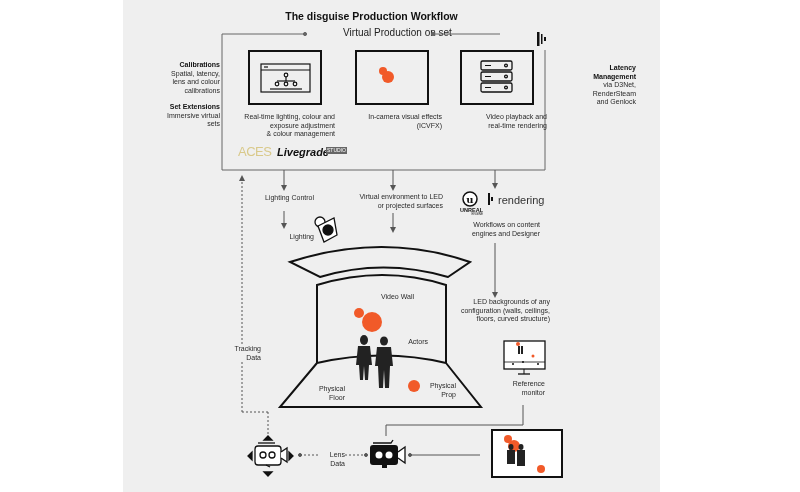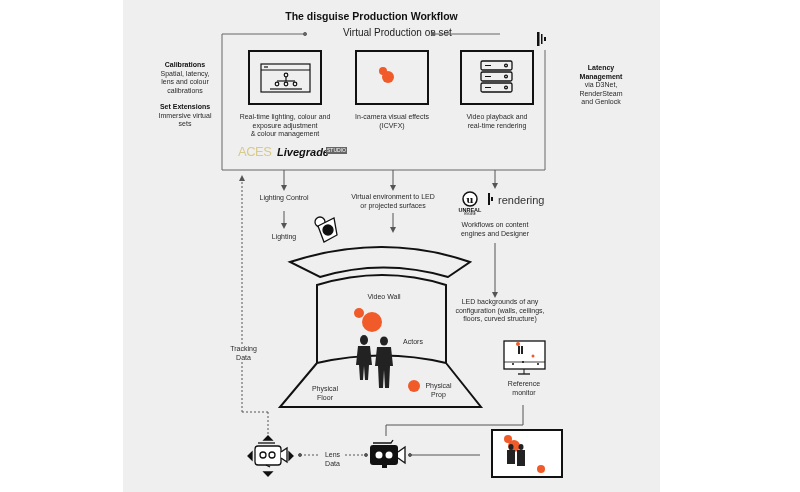--- a/index.html
+++ b/index.html
@@ -1,19 +1,19 @@
 <!DOCTYPE html>
 <html><head>
 <meta charset="utf-8">
 <style>
   html, body { margin: 0; padding: 0; }
   body { width: 800px; height: 492px; background: #ffffff; position: relative; overflow: hidden;
          font-family: "Liberation Sans", sans-serif; color: #1a1a1a; }
   #panel { position: absolute; left: 123px; top: 0; width: 537px; height: 492px; background: #efefef; }
-  .t { position: absolute; text-align: center; font-size: 7px; line-height: 8.5px; color: #2a2a2a; white-space: nowrap; }
+  .t { position: absolute; text-align: right; font-size: 7px; line-height: 8.5px; color: #2a2a2a; white-space: nowrap; }
   .b { font-weight: bold; color: #111; }
   svg#art { position: absolute; left: 0; top: 0; }
   .title { position: absolute; left: 123px; width: 497px; top: 10px; text-align: center; font-weight: bold; font-size: 10.5px; color: #111; }
   .sub { position: absolute; left: 330px; width: 135px; top: 27px; text-align: center; font-size: 10px; color: #222; }
 </style>
 </head>
 <body>
 
 <div id="panel"></div>
 

